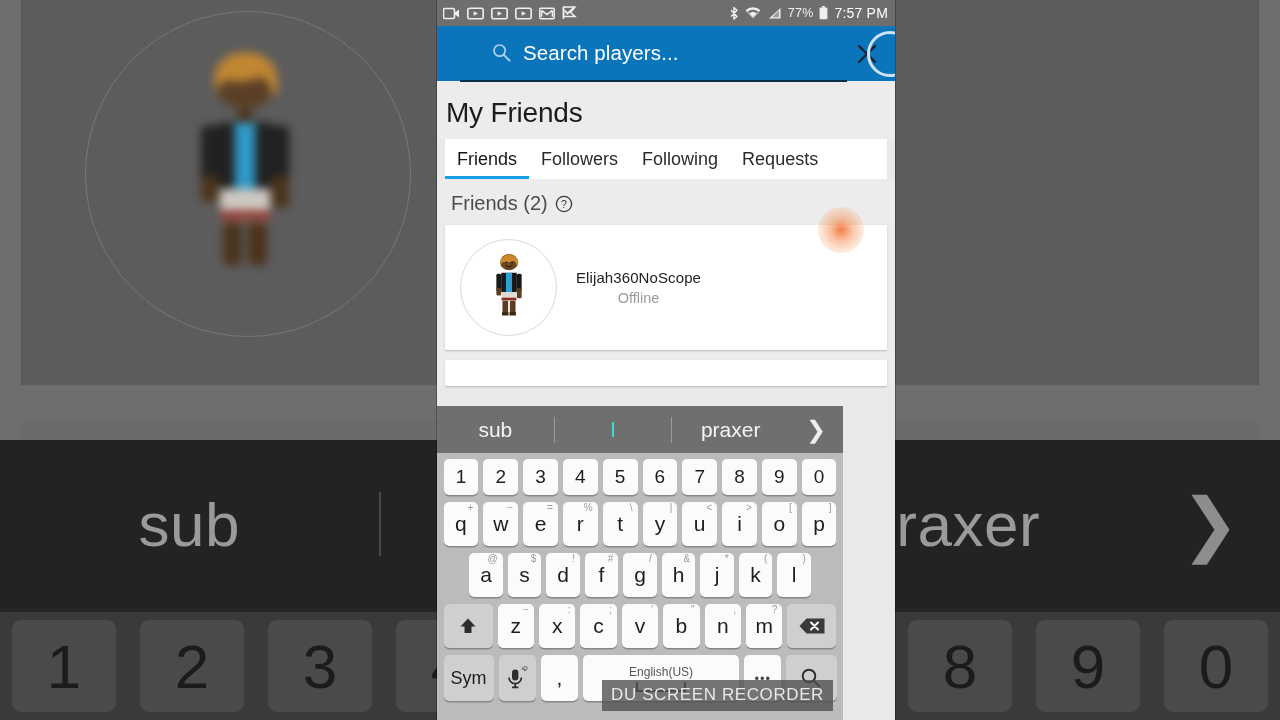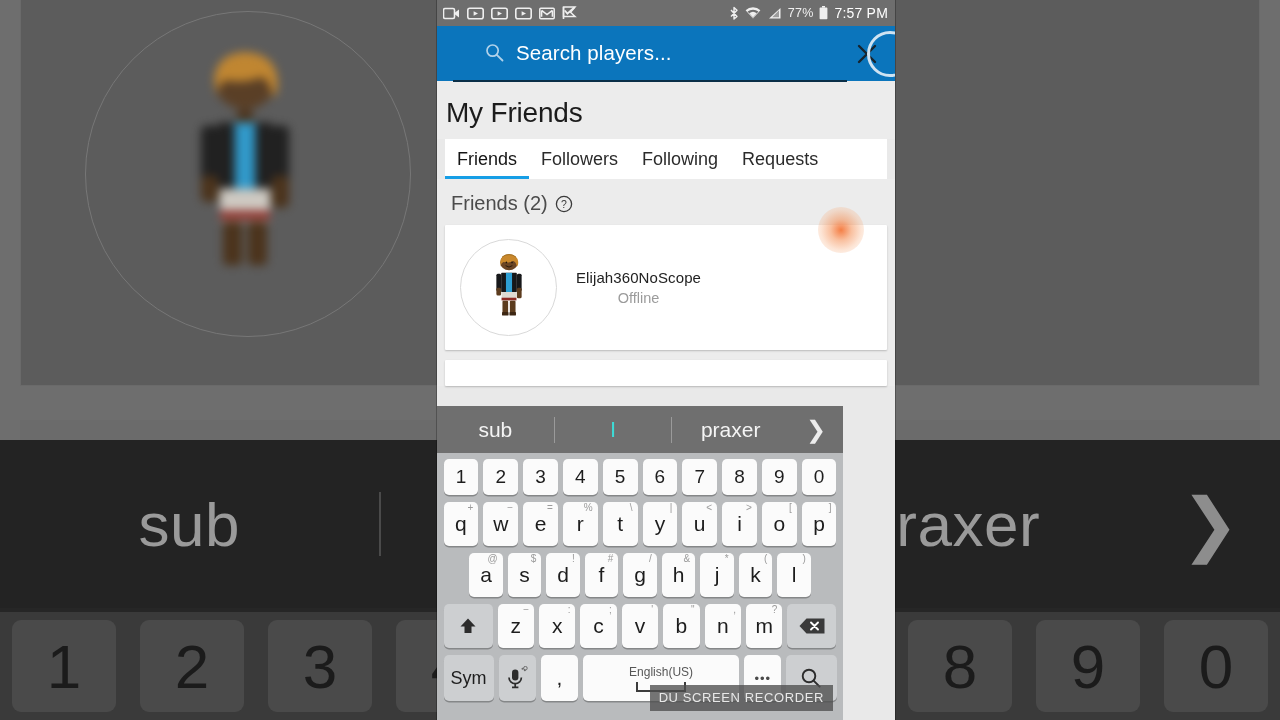--- a/index.html
+++ b/index.html
@@ -71,21 +71,21 @@
   }
   .sb-left{display:flex;align-items:center;gap:7px;}
   .sb-right{margin-left:auto;display:flex;align-items:center;gap:6px;}
   .sb-ico{display:block;}
   .sb-batt-text{font-size:12.5px;letter-spacing:.2px;color:#f0f0f0;}
   .sb-clock{font-size:14px;letter-spacing:.2px;color:#fff;}
 
   
   .searchbar{
     height:55px;background:#0b75bc;display:flex;align-items:center;
-    padding:0 0 0 16px;position:relative;box-sizing:border-box;
+    padding:0 0 0 23px;position:relative;box-sizing:border-box;
   }
   .search-field{
     flex:1;display:flex;align-items:center;height:100%;
     border-bottom:2px solid #0a2f48;margin-right:0;
   }
   .search-ico{margin-right:12px;margin-left:32px;opacity:.85;}
   .search-ph{
     color:#ffffff;font-size:20.5px;font-weight:400;letter-spacing:.1px;
   }
   .search-x{padding:0 16px 0 8px;cursor:pointer;display:flex;align-items:center;}
@@ -179,21 +179,21 @@
   }
   .key.sym{flex:1.35;font-size:18px;}
   .key.wide{flex:1.35;}
   .key.half{flex:.62;}
   .kb-row.bottom .key{height:46px;}
   .kb-row.bottom{margin-bottom:12px;}
 
   .watermark{
     position:absolute;right:10px;bottom:9px;
     background:rgba(78,78,78,.78);color:#e8e8e8;
-    font-size:13px;letter-spacing:.6px;padding:5px 9px 6px;
+    font-size:17px;letter-spacing:.6px;padding:5px 9px 6px;
     font-family:"Liberation Sans", sans-serif;pointer-events:none;
   }
 </style>
 </head>
 <body>
 
 <div id="backdrop">
   <div class="bd-top">
     <div class="bd-topinner">
       <div class="bd-avatar-ring"></div>

